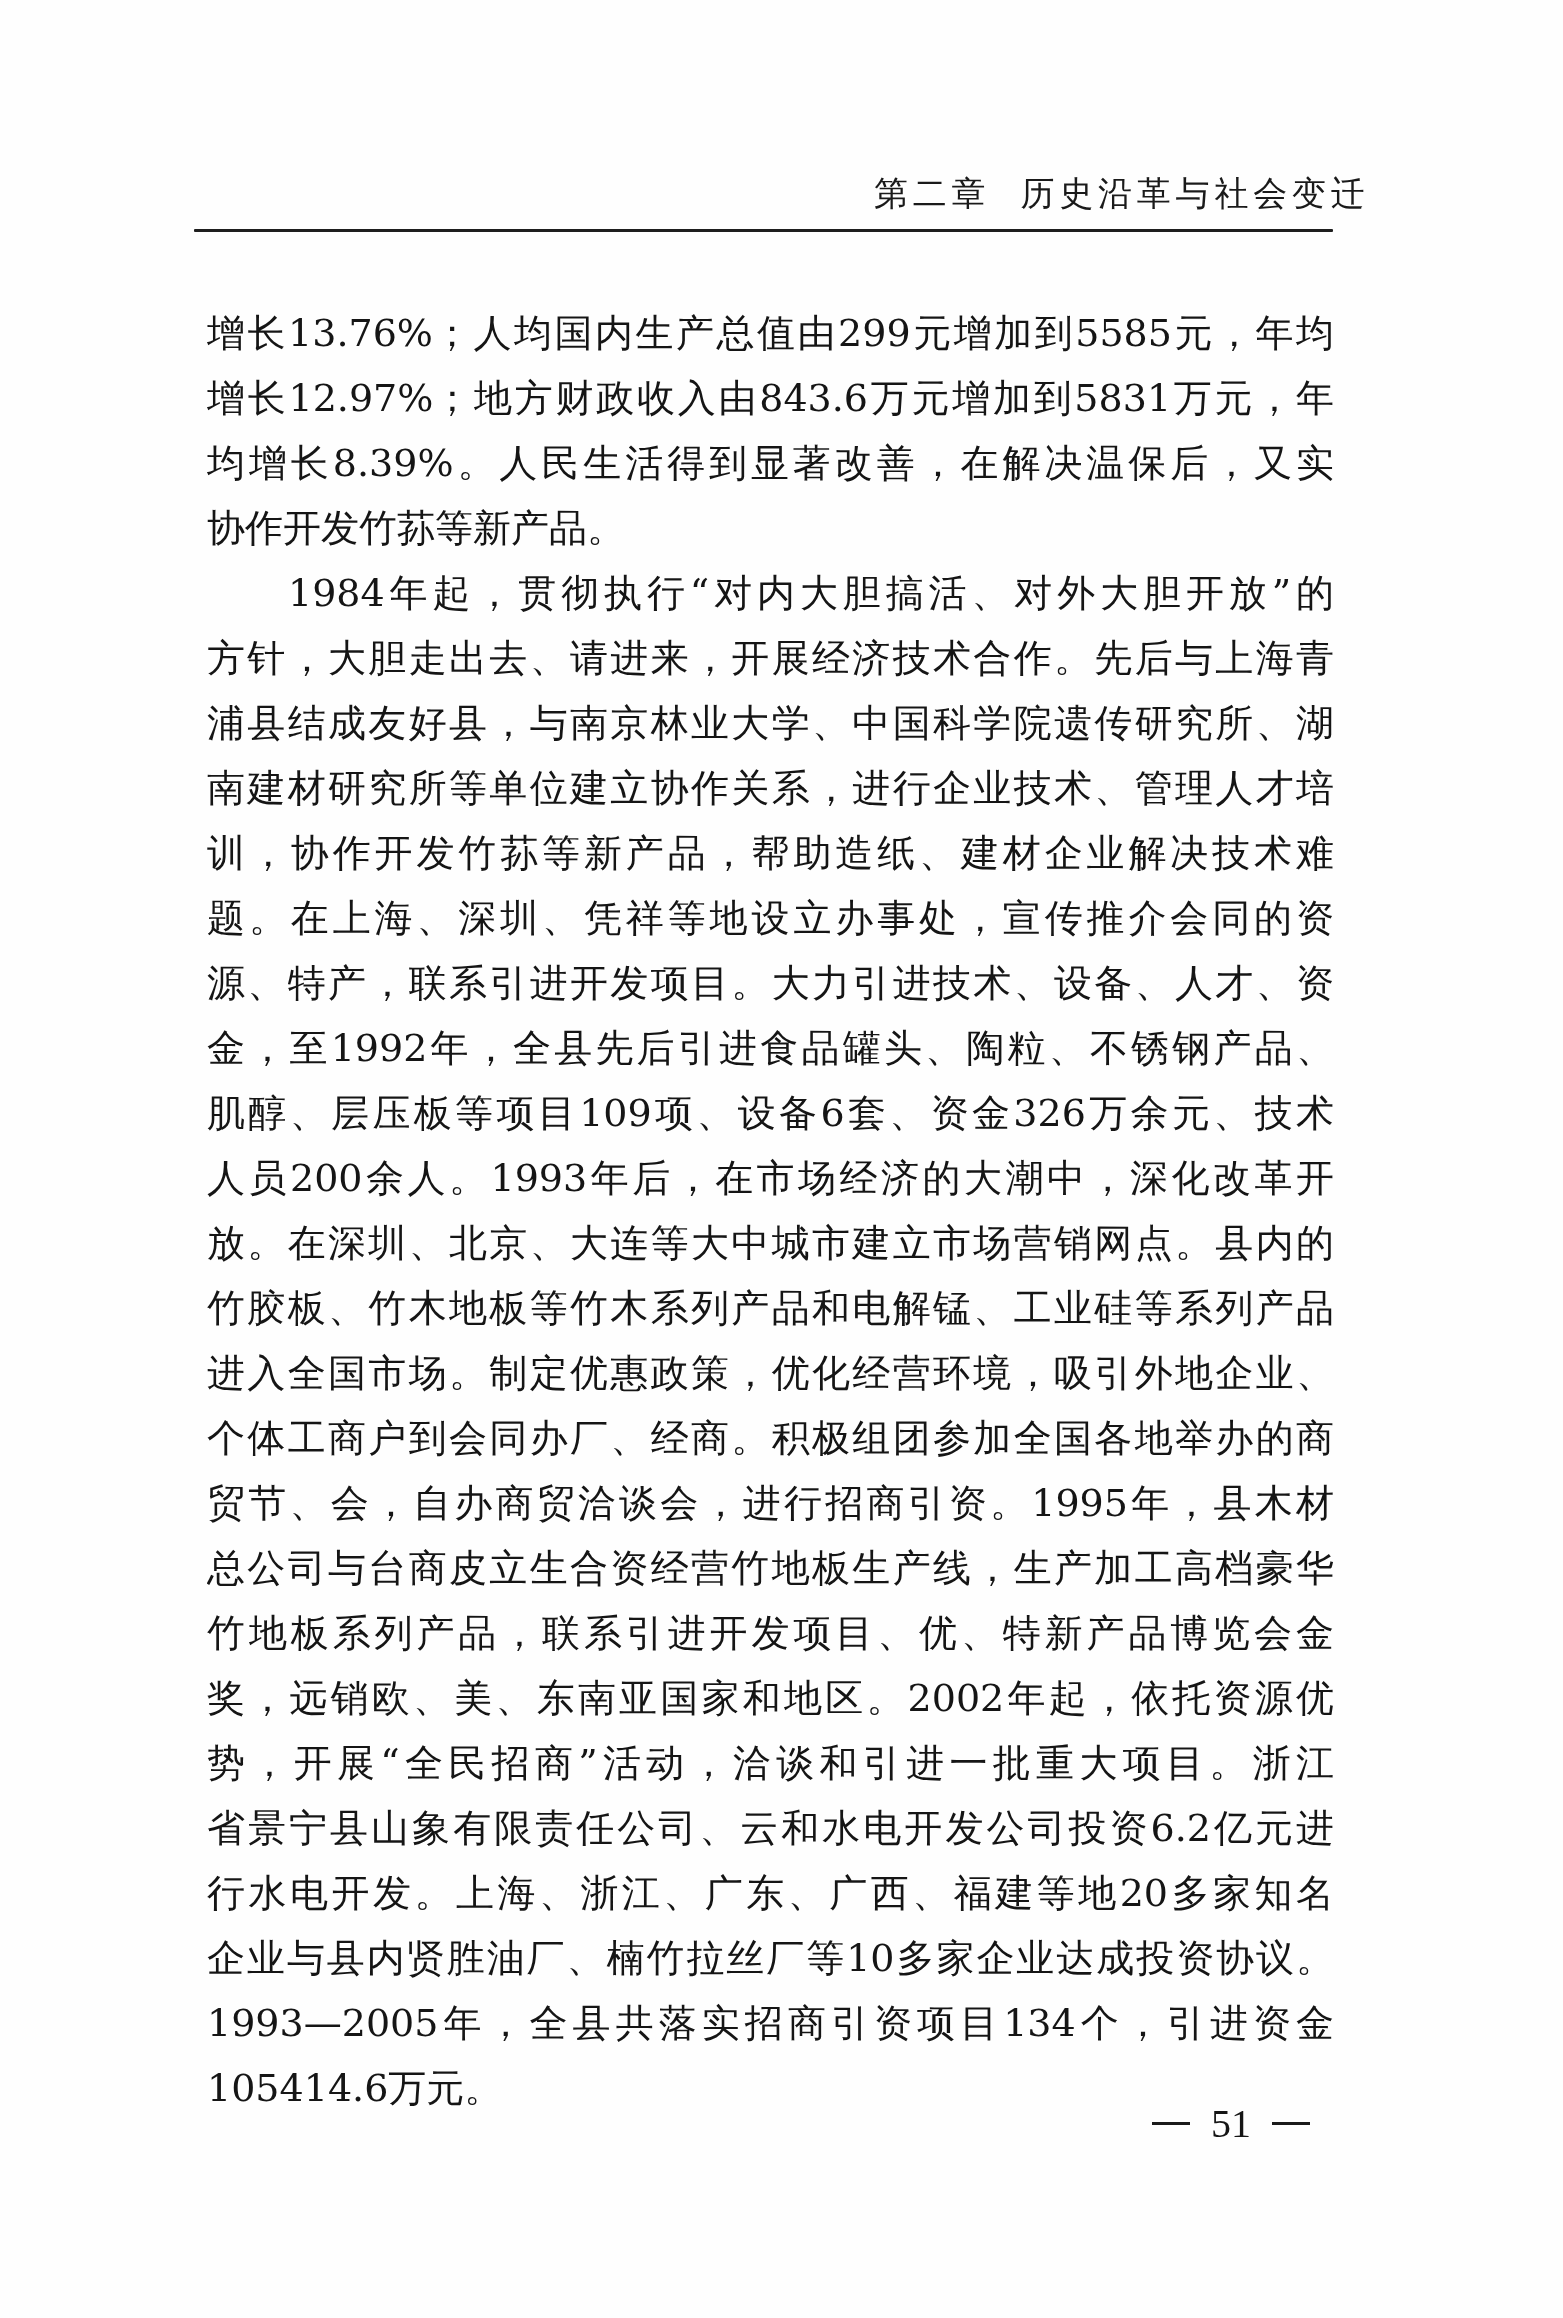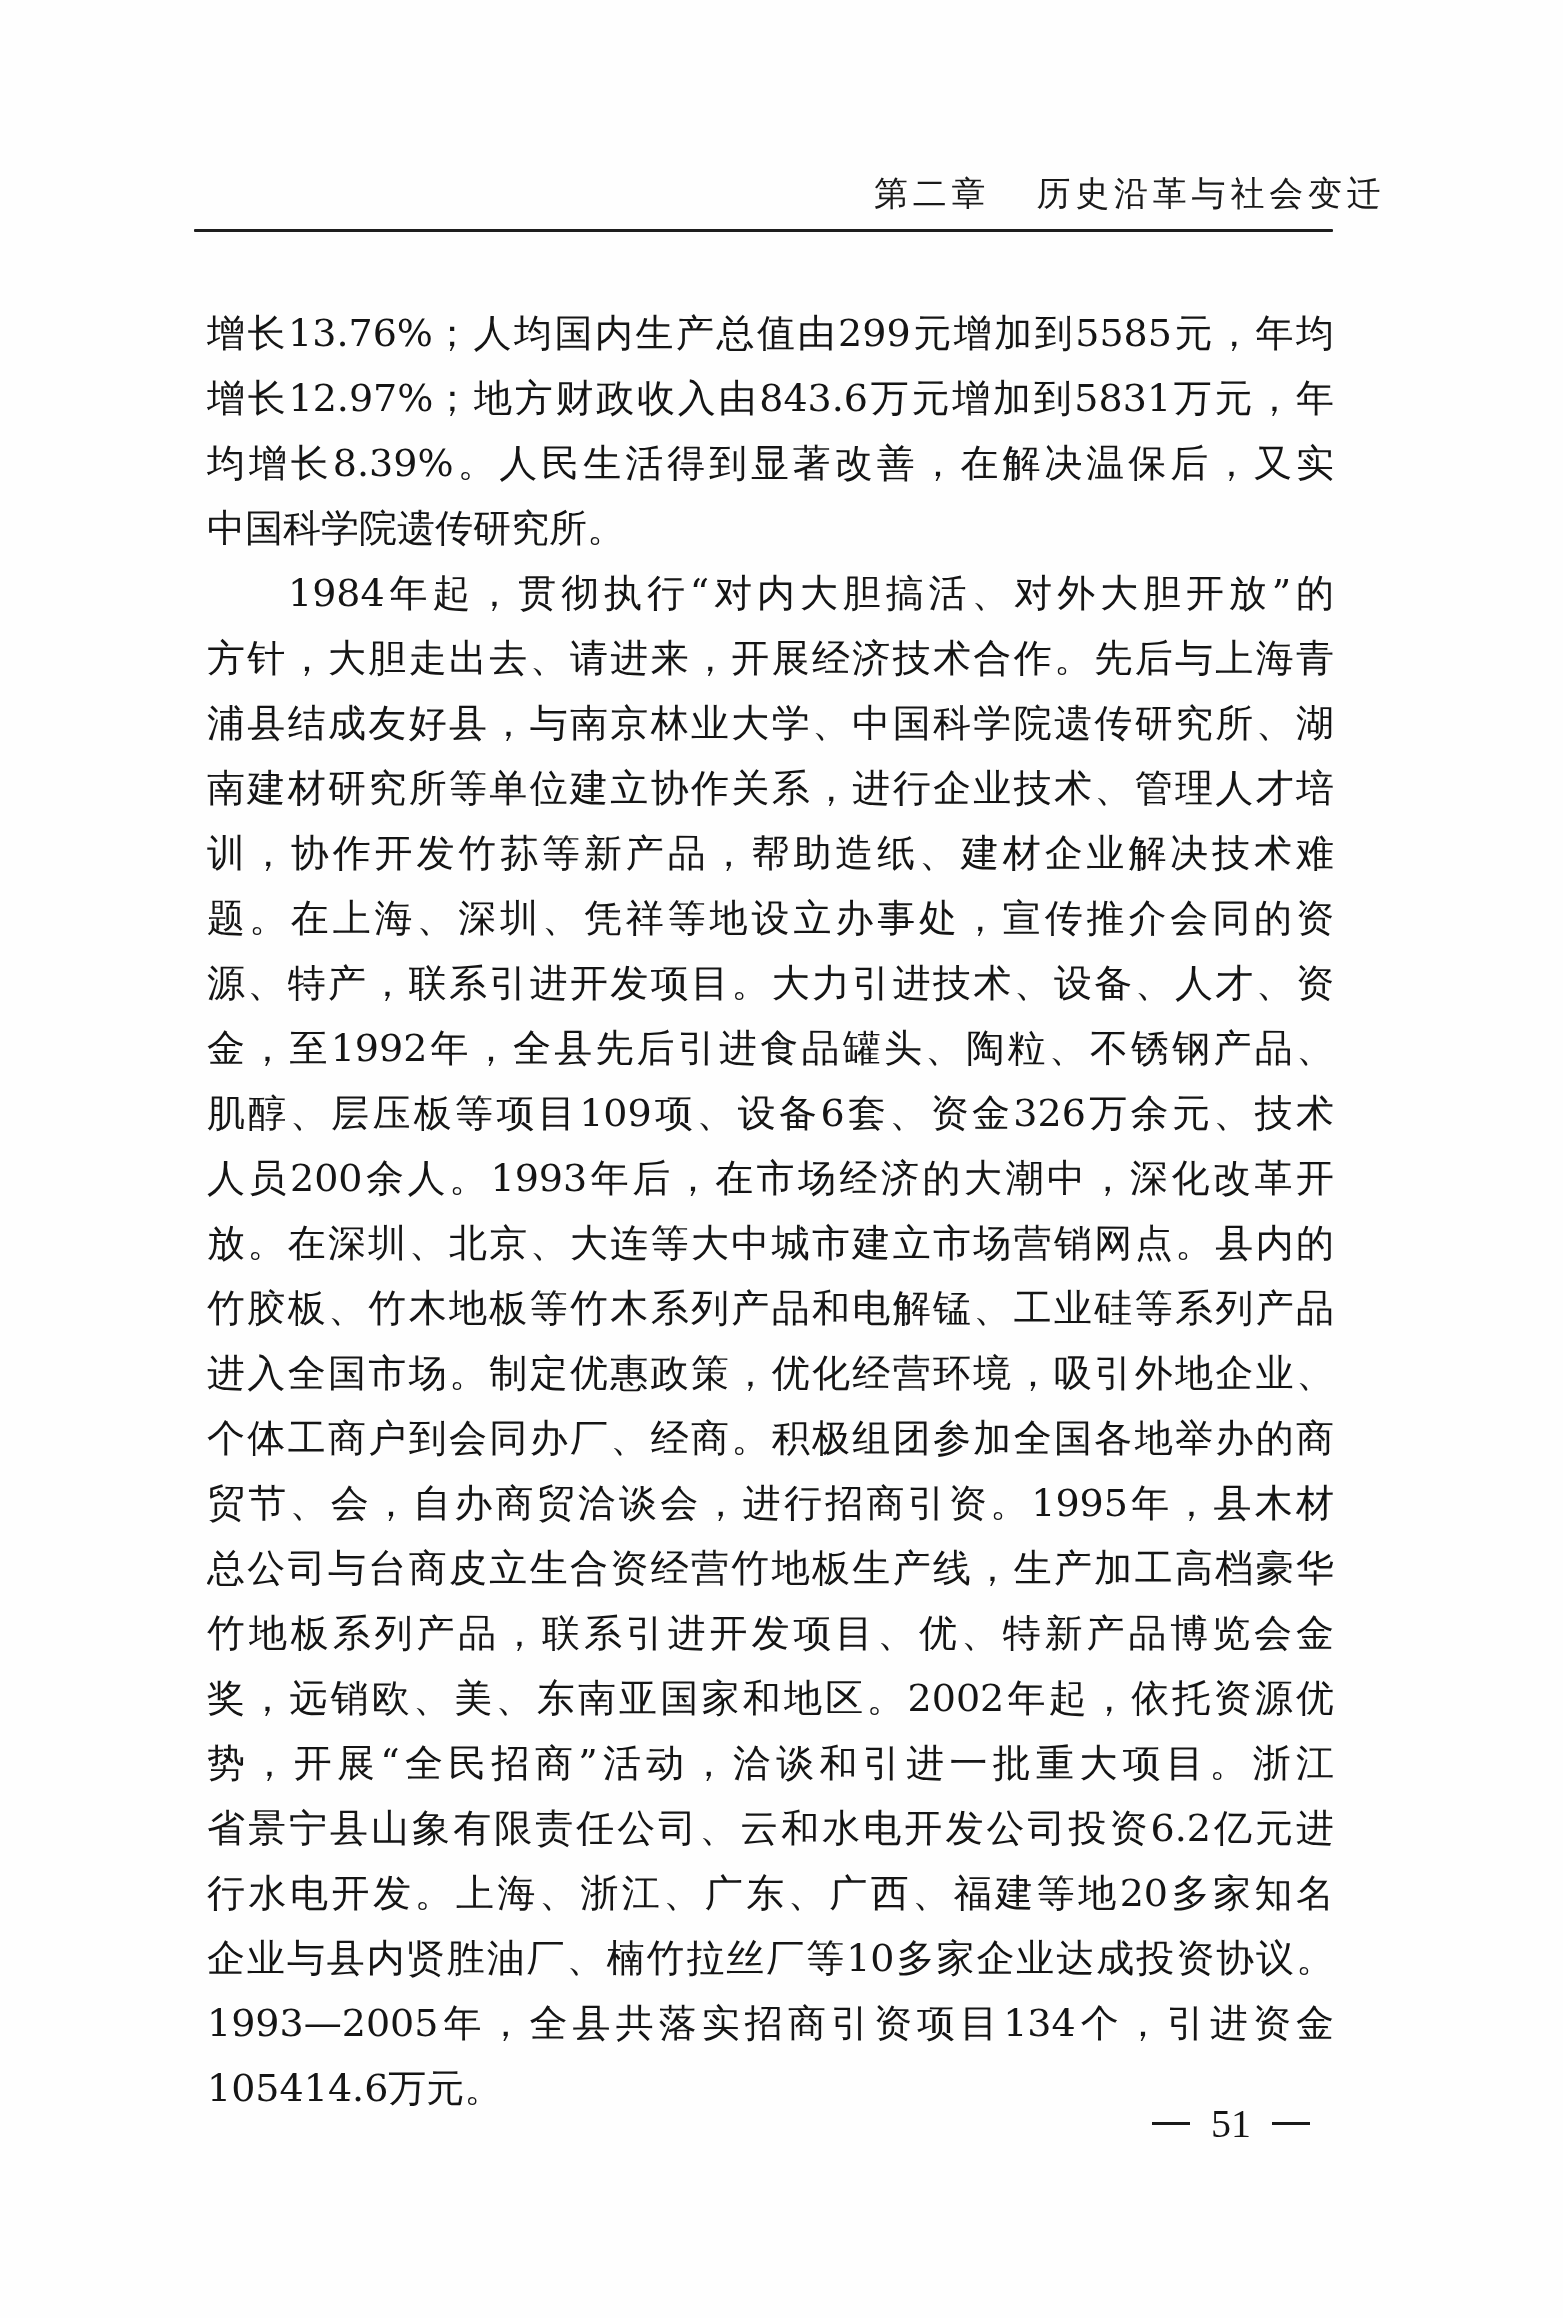--- a/index.html
+++ b/index.html
@@ -4,21 +4,21 @@
 <style>
   html, body { margin: 0; padding: 0; background: #ffffff; }
   body { width: 1563px; height: 2319px; position: relative; overflow: hidden; }
   .page { position: absolute; left: 0; top: 0; width: 1563px; height: 2319px; background: #fefefe; }
   .running-head {
     position: absolute; left: 874px; top: 169px; width: 461px; height: 48px;
     font-family: "DejaVu Serif", "Liberation Serif", serif;
     font-size: 34px; line-height: 48px; color: #1a1a1a;
     white-space: nowrap; text-align: right;
   }
-  .running-head .chapter-no { letter-spacing: 4.8px; margin-right: 46px; }
+  .running-head .chapter-no { letter-spacing: 4.8px; margin-right: 30px; }
   .running-head .chapter-title { letter-spacing: 4.8px; }
   .head-rule {
     position: absolute; left: 194px; top: 229px; width: 1139px; height: 2.9px;
     background: #1e1e1e; border-radius: 1px;
   }
   .body-text {
     position: absolute; left: 207px; top: 271px; width: 1127px;
     font-family: "DejaVu Serif", "Liberation Serif", serif;
     font-size: 38px; color: #151515; margin-top: 32px;
   }
@@ -45,21 +45,21 @@
     <span class="chapter-no">第二章</span><span class="chapter-title">历史沿革与社会变迁</span>
   </div>
 
   <div class="head-rule"></div>
 
   <div class="body-text">
 
     <div class="line">增长13.76%；人均国内生产总值由299元增加到5585元，年均</div>
     <div class="line">增长12.97%；地方财政收入由843.6万元增加到5831万元，年</div>
     <div class="line">均增长8.39%。人民生活得到显著改善，在解决温保后，又实</div>
-    <div class="line last">中国科学院遗传研究所。</div>
+    <div class="line last">协作开发竹荪等新产品。</div>
 
     <div class="line indent">1984年起，贯彻执行“对内大胆搞活、对外大胆开放”的</div>
     <div class="line">方针，大胆走出去、请进来，开展经济技术合作。先后与上海青</div>
     <div class="line">浦县结成友好县，与南京林业大学、中国科学院遗传研究所、湖</div>
     <div class="line">南建材研究所等单位建立协作关系，进行企业技术、管理人才培</div>
     <div class="line">训，协作开发竹荪等新产品，帮助造纸、建材企业解决技术难</div>
     <div class="line">题。在上海、深圳、凭祥等地设立办事处，宣传推介会同的资</div>
     <div class="line">源、特产，联系引进开发项目。大力引进技术、设备、人才、资</div>
     <div class="line">金，至1992年，全县先后引进食品罐头、陶粒、不锈钢产品、</div>
     <div class="line">肌醇、层压板等项目109项、设备6套、资金326万余元、技术</div>

